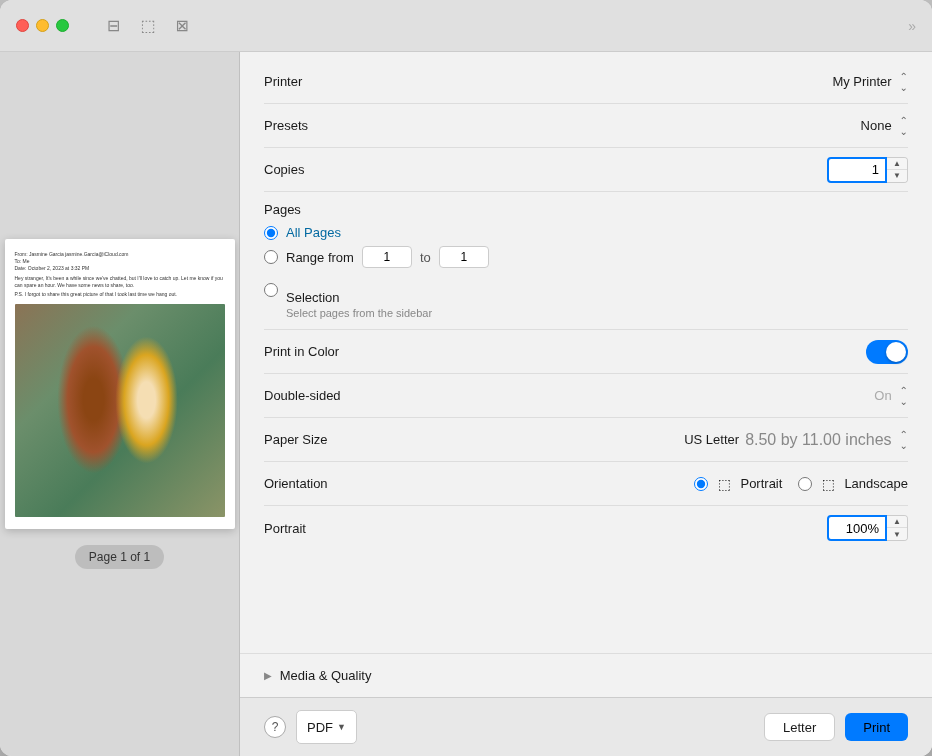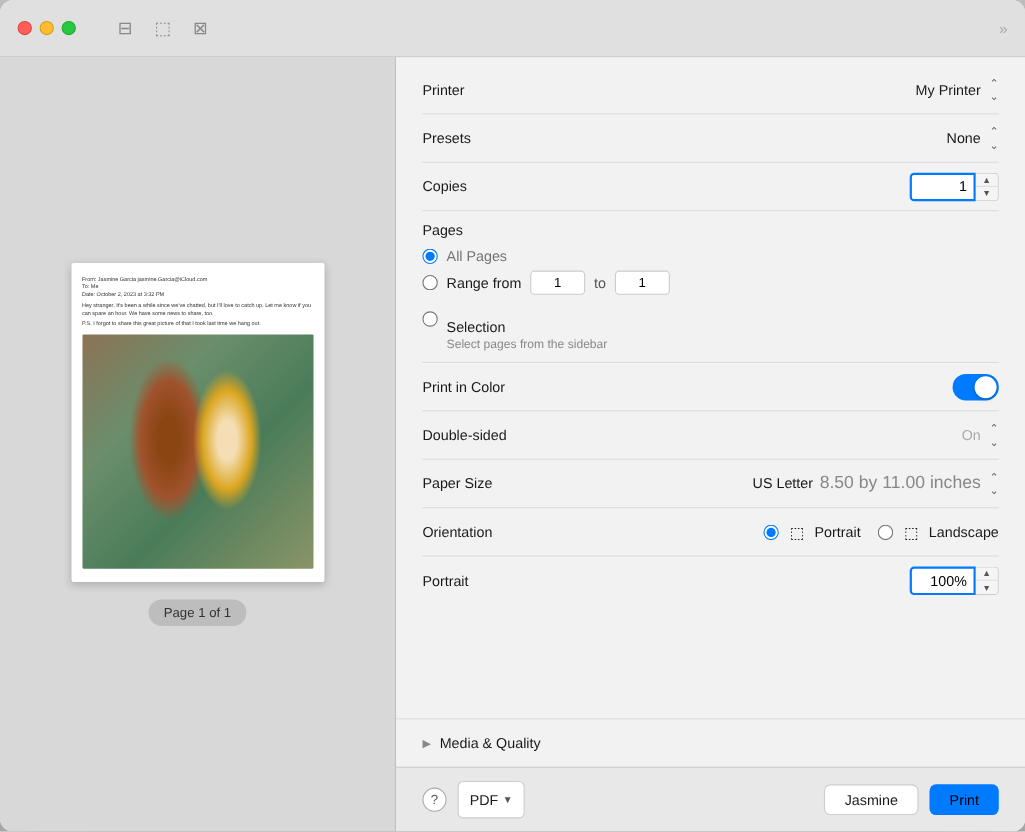--- a/index.html
+++ b/index.html
@@ -75,21 +75,21 @@
 
     
     .main-content {
       display: flex;
       flex: 1;
       overflow: hidden;
     }
 
     
     .preview-panel {
-      width: 360px;
+      width: 240px;
       background: #d8d8d8;
       display: flex;
       flex-direction: column;
       align-items: center;
       justify-content: center;
       padding: 20px;
       flex-shrink: 0;
       border-right: 1px solid #c0c0c0;
     }
 
@@ -255,21 +255,21 @@
 
     .radio-row {
       display: flex;
       align-items: center;
       gap: 8px;
       margin-bottom: 6px;
     }
 
     .radio-row label {
       font-size: 13px;
-      color: #737373;
+      color: #0369a1;
       display: flex;
       align-items: center;
       gap: 6px;
     }
 
     input[type="radio"] {
       width: 14px;
       height: 14px;
       accent-color: #007aff;
       cursor: pointer;
@@ -614,19 +614,19 @@
         <span>Media &amp; Quality</span>
       </div>
 
       <div class="footer">
         <button class="help-btn">?</button>
         <button class="pdf-btn">
           <span>PDF</span>
           <span class="pdf-chevron">▼</span>
         </button>
         <div class="footer-right">
-          <button class="cancel-btn">Jasmine</button>
+          <button class="cancel-btn">Letter</button>
           <button class="print-btn">Print</button>
         </div>
       </div>
     </div>
   </div>
 </div>
 
 </body></html>

